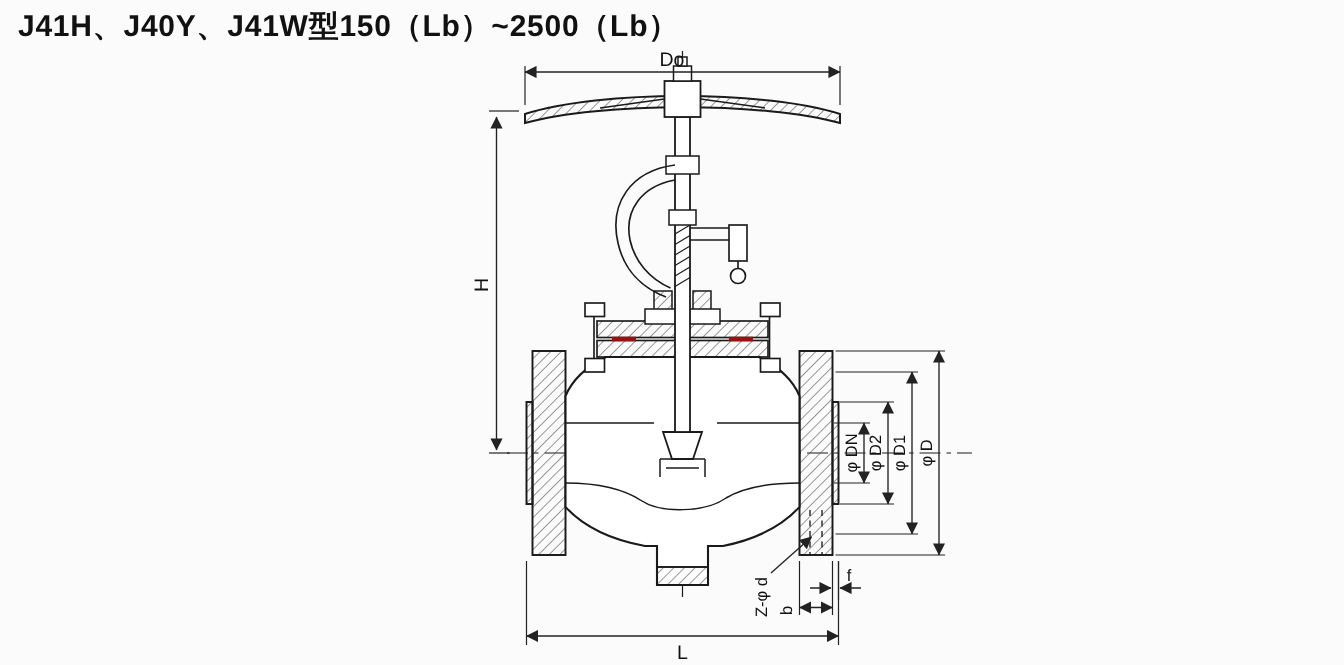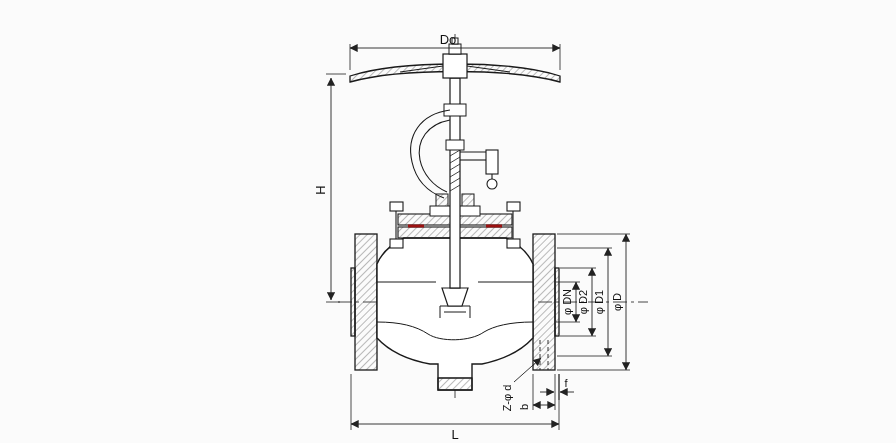--- a/index.html
+++ b/index.html
@@ -37,20 +37,21 @@
     fill: #111111;
   }
   .dim-label { font-size: 13px; }
   .dim-label-small { font-size: 11px; }
 </style>
 </head>
 <body>
 
 <div class="page">
 
+  <h1 class="title">J41H、J40Y、J41W型150（Lb）~2500（Lb）</h1>
 
   <svg class="drawing" width="896" height="443" viewBox="0 0 896 443">
 
     <defs>
       <marker id="arr" viewBox="0 0 10 10" refX="9.5" refY="5" markerWidth="9" markerHeight="9" orient="auto-start-reverse">
         <path d="M0,0 L10,5 L0,10 z" fill="#222222"></path>
       </marker>
       <pattern id="hatch" patternUnits="userSpaceOnUse" width="5" height="5" patternTransform="rotate(45)">
         <line x1="0" y1="0" x2="0" y2="5" stroke="#555555" stroke-width="0.8"></line>
       </pattern>

